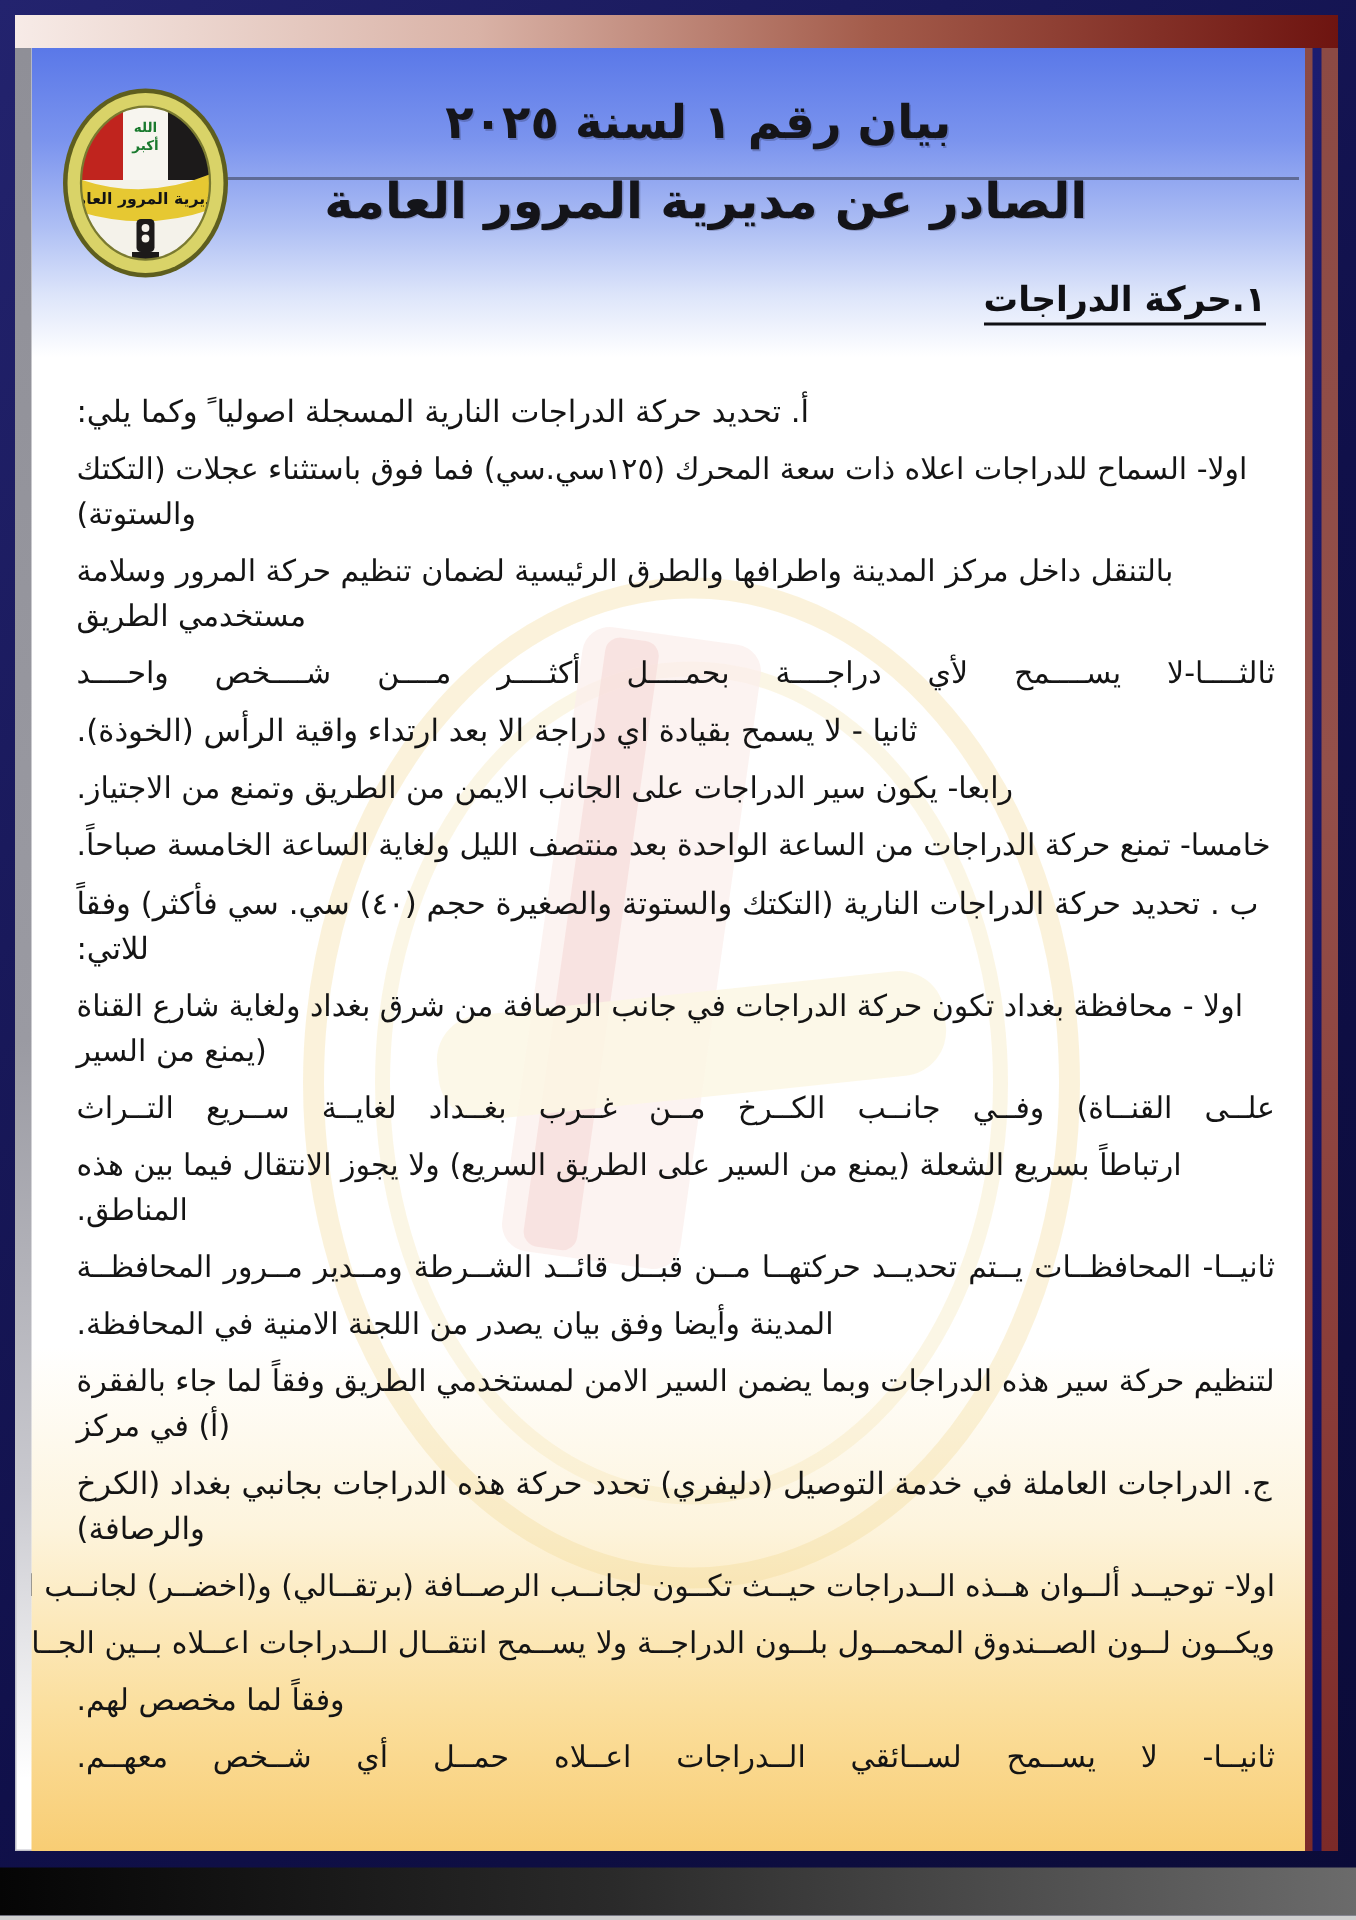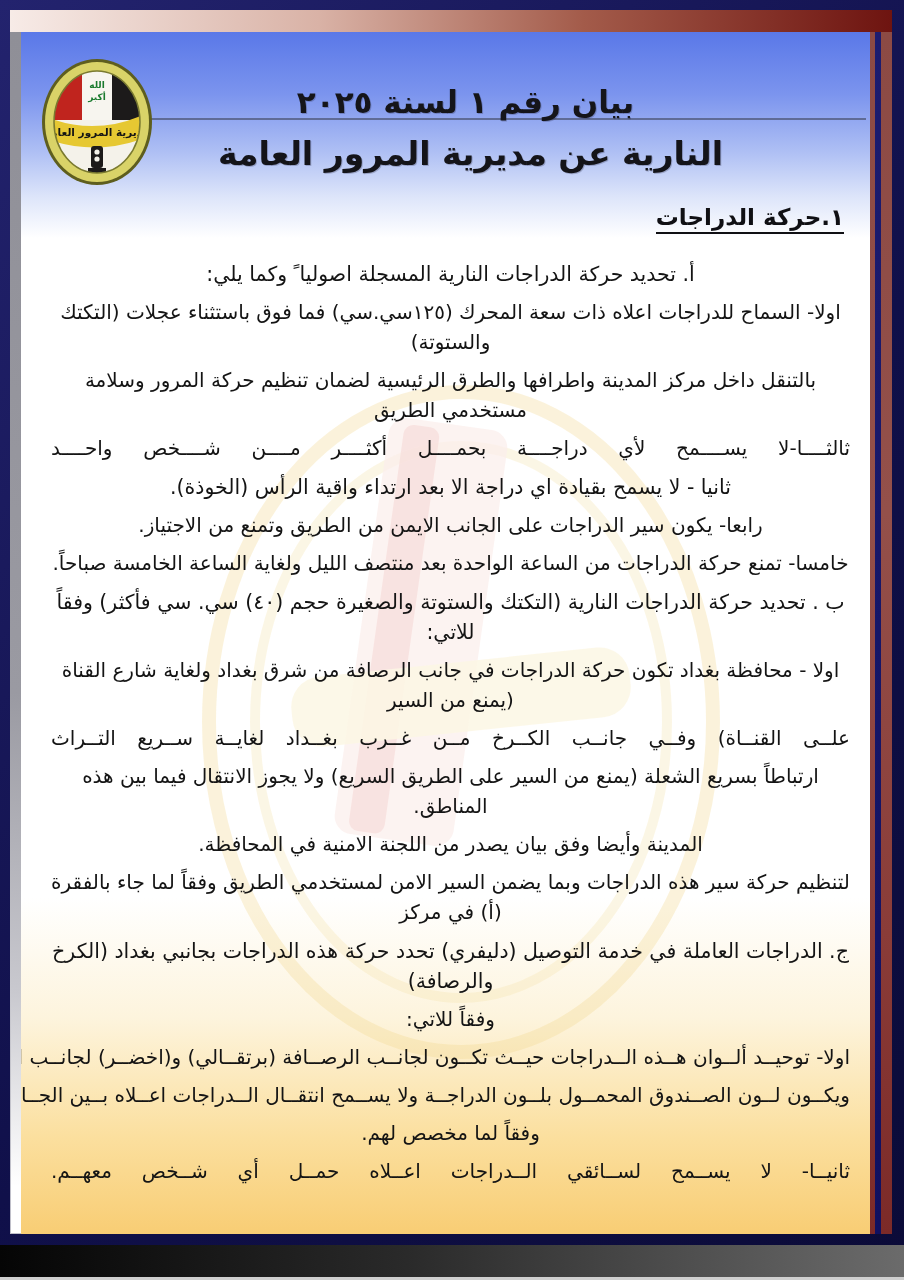--- a/index.html
+++ b/index.html
@@ -54,35 +54,35 @@
   .header-blue{
     position:relative;height:206px;
     background:linear-gradient(180deg,#5a78e8 0%,#7b94ee 30%,#aebff4 58%,#dde5fa 80%,rgba(255,255,255,0) 100%);
   }
   .divider-line{
     position:absolute;left:34px;right:4px;top:86px;height:2px;
     background:#566086;opacity:.85;z-index:1;
   }
   .title1{
     position:relative;z-index:2;
-    padding-top:52px;margin:0 120px 0 160px;
+    padding-top:32px;margin:0 120px 0 160px;
     text-align:center;direction:rtl;
     font-size:31px;font-weight:bold;color:#15151a;
     letter-spacing:0px;
     text-shadow:1px 1px 0 rgba(30,30,60,.25);
   }
   .title2{
     position:relative;z-index:2;
     margin:14px 100px 0 150px;
     text-align:center;direction:rtl;
     font-size:33px;font-weight:bold;color:#141419;
     text-shadow:1px 1px 0 rgba(30,30,60,.25);
   }
   .section-heading{
-    position:absolute;right:26px;bottom:4px;z-index:2;
+    position:absolute;right:26px;bottom:21px;z-index:2;
     direction:rtl;font-size:23px;font-weight:bold;color:#101014;
     border-bottom:2px solid #101014;padding-bottom:2px;
   }
   
   .logo{
     position:absolute;left:20px;top:26px;z-index:3;
     width:112px;height:128px;
   }
   
   .watermark{
@@ -91,21 +91,21 @@
   }
   
   .body-lines{
     position:relative;z-index:1;
     direction:rtl;
     padding:12px 20px 0 30px;
     color:#141414;
   }
   .line{
     font-size:20px;line-height:30px;margin-bottom:8px;
-    text-align:center;
+    text-align:left;
   }
   .line.section{margin-top:9px;font-size:20.5px;}
   .line.justify{
     text-align:justify;text-align-last:justify;
     white-space:nowrap;
   }
   .line.indent{padding-left:0;padding-right:96px;}
 </style>
 </head>
 <body>
@@ -120,21 +120,21 @@
         <ellipse cx="290" cy="390" rx="252" ry="330" fill="none" stroke="#f2d78c" stroke-width="14"></ellipse>
         <ellipse cx="290" cy="390" rx="206" ry="276" fill="none" stroke="#f5e3ab" stroke-width="10"></ellipse>
         <rect x="190" y="90" width="120" height="420" rx="18" transform="rotate(8 250 300)" fill="#f3c9c2" opacity="0.75"></rect>
         <rect x="205" y="96" width="36" height="410" rx="10" transform="rotate(8 250 300)" fill="#e99a90" opacity="0.8"></rect>
         <rect x="120" y="330" width="340" height="70" rx="30" transform="rotate(-6 290 365)" fill="#f6e4a8" opacity="0.85"></rect>
       </svg>
 
       <div class="header-blue">
         <div class="divider-line"></div>
         <div class="title1">بيان رقم ١ لسنة ٢٠٢٥</div>
-        <div class="title2">النارية عن مديرية المرور العامة</div>
+        <div class="title2">الصادر عن مديرية المرور العامة</div>
         <div class="section-heading">١.حركة الدراجات</div>
 
         <svg class="logo" viewBox="0 0 112 128">
           <defs>
             <clipPath id="logoClip">
                 <ellipse cx="56" cy="64" rx="43" ry="51"></ellipse>
               </clipPath>
           </defs>
           <ellipse cx="56" cy="64" rx="55" ry="63" fill="#5e5e1e"></ellipse>
           <ellipse cx="56" cy="64" rx="52" ry="60" fill="#d9d368"></ellipse>
@@ -161,24 +161,24 @@
           <div class="line plain" dir="rtl">اولا- السماح للدراجات اعلاه ذات سعة المحرك (١٢٥سي.سي)  فما فوق باستثناء عجلات  (التكتك والستوتة)</div>
           <div class="line plain" dir="rtl">بالتنقل داخل مركز المدينة واطرافها والطرق الرئيسية لضمان تنظيم  حركة المرور وسلامة مستخدمي الطريق</div>
           <div class="line justify" dir="rtl">ثالثــــا-لا يســــمح لأي دراجــــة بحمــــل أكثــــر مــــن شــــخص واحــــد</div>
           <div class="line plain section" dir="rtl">ثانيا - لا يسمح بقيادة اي دراجة الا بعد ارتداء واقية الرأس (الخوذة).</div>
           <div class="line plain" dir="rtl">رابعا- يكون سير الدراجات على الجانب الايمن من الطريق وتمنع من الاجتياز.</div>
           <div class="line plain" dir="rtl">خامسا- تمنع حركة الدراجات من الساعة الواحدة بعد منتصف الليل ولغاية الساعة الخامسة صباحاً.</div>
           <div class="line section" dir="rtl">ب . تحديد حركة الدراجات النارية (التكتك والستوتة والصغيرة حجم (٤٠) سي. سي فأكثر) وفقاً للاتي:</div>
           <div class="line plain" dir="rtl">اولا - محافظة بغداد تكون حركة الدراجات في جانب الرصافة من شرق بغداد ولغاية شارع القناة (يمنع من السير</div>
           <div class="line justify" dir="rtl">علــى القنــاة) وفــي جانــب الكــرخ مــن غــرب بغــداد لغايــة ســريع التــراث</div>
           <div class="line plain" dir="rtl">ارتباطاً بسريع الشعلة (يمنع من السير على الطريق السريع) ولا يجوز الانتقال فيما بين هذه المناطق.</div>
+          <div class="line justify" dir="rtl">ثانيــا-  المحافظــات يــتم تحديــد حركتهــا مــن قبــل قائــد الشــرطة ومــدير مــرور المحافظــة</div>
           <div class="line plain" dir="rtl">المدينة وأيضا وفق بيان يصدر من اللجنة الامنية في المحافظة.</div>
           <div class="line plain" dir="rtl">لتنظيم حركة سير هذه الدراجات وبما يضمن السير الامن لمستخدمي الطريق وفقاً لما جاء بالفقرة (أ) في مركز</div>
           <div class="line section" dir="rtl">ج. الدراجات العاملة في خدمة التوصيل (دليفري) تحدد حركة هذه الدراجات بجانبي بغداد (الكرخ والرصافة)</div>
-          <div class="line plain" dir="rtl">وفقاً للاتي:</div>
           <div class="line justify" dir="rtl">اولا- توحيــد ألــوان هــذه الــدراجات حيــث تكــون لجانــب الرصــافة (برتقــالي) و(اخضــر) لجانــب الكــرخ.</div>
           <div class="line justify" dir="rtl">ويكــون لــون الصــندوق المحمــول بلــون الدراجــة ولا يســمح انتقــال الــدراجات اعــلاه بــين الجــانبين</div>
           <div class="line plain" dir="rtl">وفقاً لما مخصص لهم.</div>
           <div class="line justify" dir="rtl">ثانيــا- لا يســمح لســائقي الــدراجات اعــلاه حمــل أي شــخص معهــم.</div>
         </div>
 
     </div>
 
     <div class="top-strip"></div>
     <div class="left-strip"></div>

